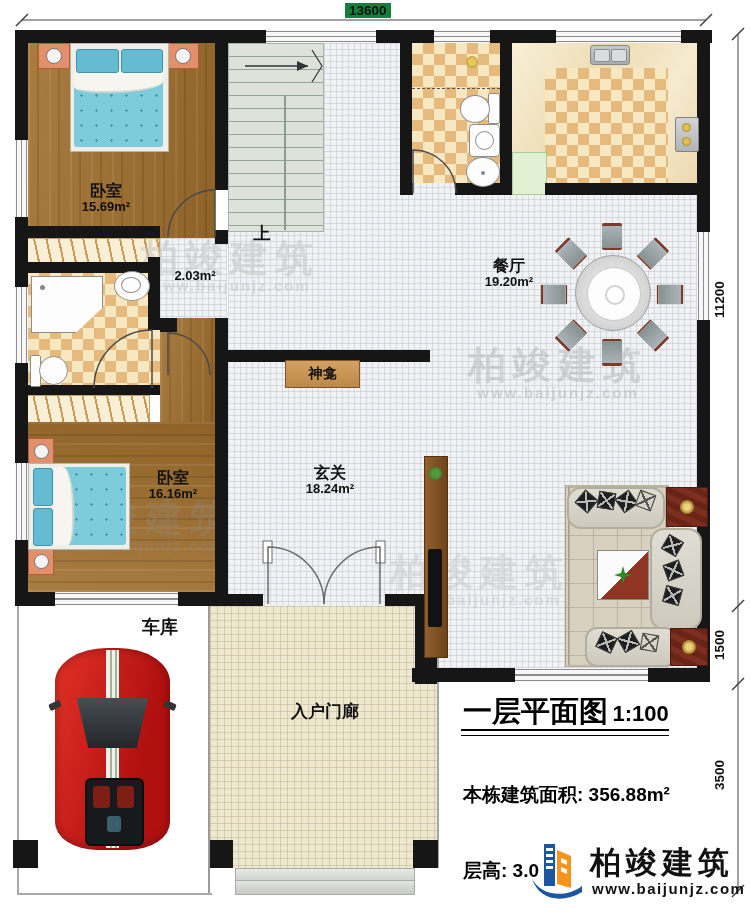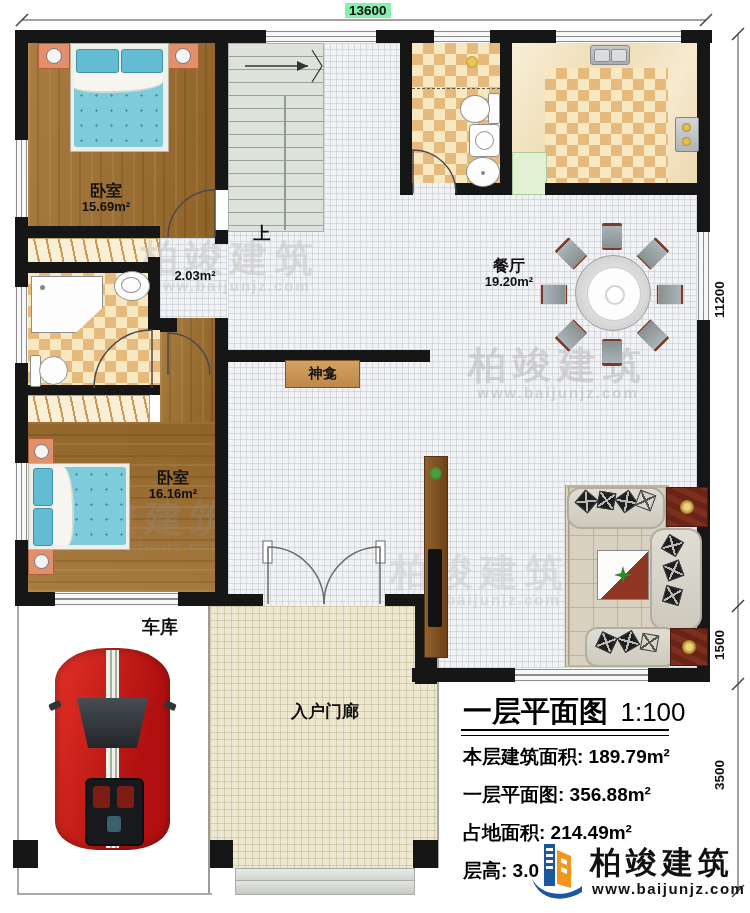--- a/index.html
+++ b/index.html
@@ -245,21 +245,21 @@
     <path d="M380,604 L380,547 A56,57 0 0 0 324,604" fill="none" stroke="#6b6b6b" stroke-width="1.5"></path>
     <path d="M245,66 L308,66" stroke="#333" stroke-width="1.5" fill="none"></path>
     <path d="M308,66 L297,61 L297,71 Z" fill="#333"></path>
     <path d="M312,50 L322,66 L312,82" fill="none" stroke="#333" stroke-width="1.2"></path>
     <path d="M22,20 L706,20" stroke="#444" stroke-width="1"></path>
     <path d="M16,26 L28,14 M700,26 L712,14" stroke="#444" stroke-width="1.5"></path>
     <path d="M738,34 L738,891" stroke="#444" stroke-width="1"></path>
     <path d="M732,40 L744,28 M732,612 L744,600 M732,690 L744,678 M732,897 L744,885" stroke="#444" stroke-width="1.5"></path>
   </svg>
 
-  <div class="dim" style="left:345px;top:3px;background:#86efac;padding:0 4px;">13600</div>
+  <div class="dim" style="left:345px;top:3px;background:#15803d;padding:0 4px;">13600</div>
   <div class="dim" style="left:712px;top:318px;transform:rotate(-90deg);transform-origin:left top;">11200</div>
   <div class="dim" style="left:712px;top:660px;transform:rotate(-90deg);transform-origin:left top;">1500</div>
   <div class="dim" style="left:712px;top:790px;transform:rotate(-90deg);transform-origin:left top;">3500</div>
 
   <div class="room-label" style="left:56px;top:182px;width:100px;">
     <span class="rname">卧室</span>
     <span class="rarea">15.69m²</span>
   </div>
   <div class="room-label" style="left:247px;top:222px;width:30px;">
     <span style="font-size:17px;font-weight:bold;">上</span>
@@ -268,44 +268,40 @@
     <span class="rarea">2.03m²</span>
   </div>
   <div class="room-label" style="left:459px;top:257px;width:100px;">
     <span class="rname">餐厅</span>
     <span class="rarea">19.20m²</span>
   </div>
   <div class="room-label" style="left:123px;top:469px;width:100px;">
     <span class="rname">卧室</span>
     <span class="rarea">16.16m²</span>
   </div>
+  <div class="room-label" style="left:280px;top:464px;width:100px;">
+    <span class="rname">玄关</span>
+    <span class="rarea">18.24m²</span>
+  </div>
   <div class="room-label" style="left:125px;top:615px;width:70px;">
     <span style="font-size:18px;font-weight:bold;">车库</span>
   </div>
   <div class="room-label" style="left:275px;top:700px;width:100px;">
     <span style="font-size:17px;font-weight:bold;">入户门廊</span>
   </div>
 
   <div class="abs" style="left:455px;top:692px;width:260px;height:215px;">
     <div class="abs" style="left:8px;top:0;white-space:nowrap;">
       <span style="font-size:29px;font-weight:bold;color:#000;">一层平面图</span>
-      <span style="font-size:26px;font-weight:normal;color:#000;margin-left:8px;">1:100</span>
+      <span style="font-size:22px;font-weight:bold;color:#000;">1:100</span>
     </div>
     <div class="abs" style="left:6px;top:37px;width:208px;height:4px;border-top:2.5px solid #000;border-bottom:1px solid #000;"></div>
-    <div class="tb-line" style="left:8px;top:52px;">
-      <span>本层建筑面积:</span>
-      <span>189.79m²</span>
-    </div>
     <div class="tb-line" style="left:8px;top:90px;">
-      <span>一层平面图:</span>
+      <span>本栋建筑面积:</span>
       <span>356.88m²</span>
-    </div>
-    <div class="tb-line" style="left:8px;top:128px;">
-      <span>占地面积:</span>
-      <span>214.49m²</span>
     </div>
     <div class="tb-line" style="left:8px;top:166px;">
       <span>层高:</span>
       <span>3.0</span>
     </div>
   </div>
 
   <div class="abs" style="left:528px;top:840px;width:220px;height:66px;">
     <svg width="58" height="60" viewBox="0 0 58 60" style="position:absolute;left:0;top:0;">
       <rect x="16" y="4" width="11" height="42" fill="#1a57a0"></rect>

